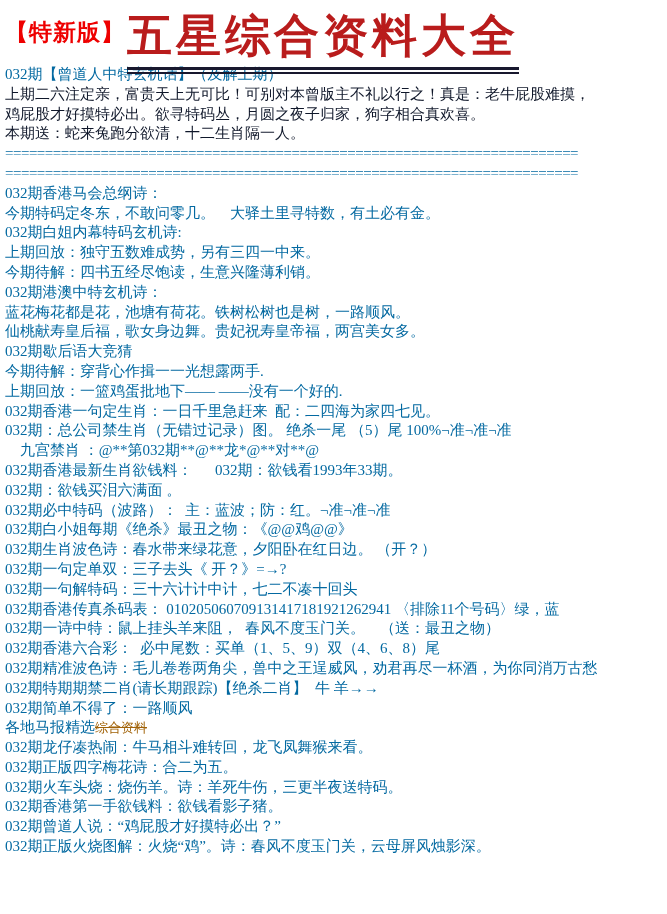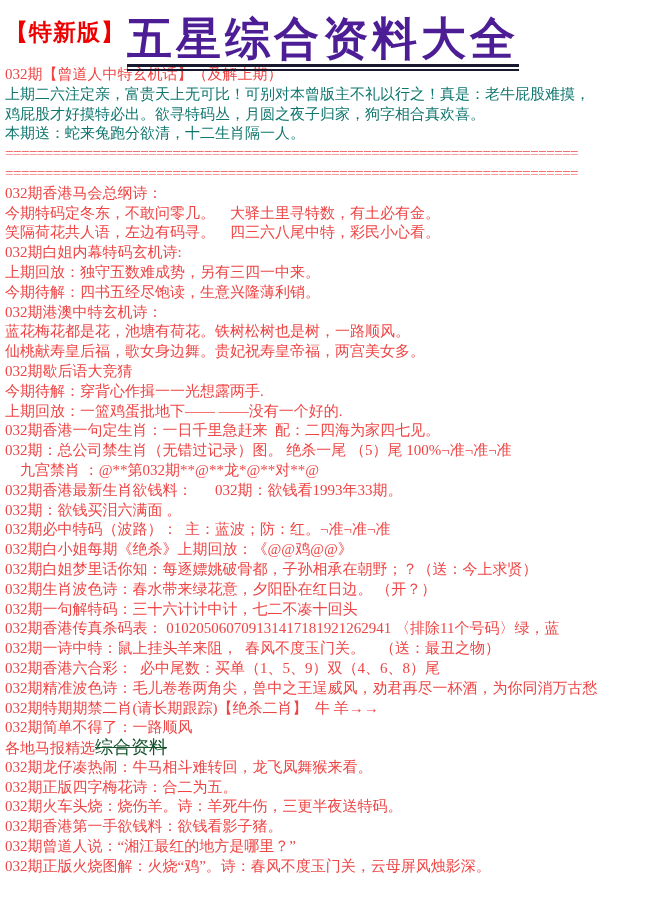--- a/index.html
+++ b/index.html
@@ -9,83 +9,82 @@
     color:#1f1f1f;
   }
   .page{padding:2px 0 0 5px;}
   .header{display:flex;align-items:center;height:60px;}
   .edition{
     color:#ee0000;font-weight:bold;font-size:23px;
     letter-spacing:1px;white-space:nowrap;flex:0 0 auto;
   }
   .title{
     display:inline-block;position:relative;
-    color:#4c1d95;font-weight:bold;font-size:45px;
+    color:#b91c1c;font-weight:bold;font-size:45px;
     letter-spacing:4px;white-space:nowrap;line-height:1;
-    padding-bottom:9px;margin-left:2px;margin-top:23px;
+    padding-bottom:15px;margin-left:2px;margin-top:23px;
   }
   .title::after{
     content:"";position:absolute;left:0;right:0;bottom:0;height:7px;
     border-top:3px solid #18182e;border-bottom:2px solid #18182e;
     box-sizing:border-box;
   }
   #lines{margin-top:3px;}
   .line{
     height:19.8px;line-height:19.8px;font-size:15px;
     white-space:pre;overflow:hidden;
   }
-  .black{color:#ef4444;margin-top:32px;}
-  .red{color:#0f766e;font-family:Liberation Serif, serif;}
+  .black{color:#0369a1;margin-top:32px;}
+  .red{color:#0f172a;font-family:Liberation Serif, serif;}
   .sep{letter-spacing:-0.5px;}
-  .teal{color:#14532d;font-size:18px;text-decoration:line-through;}
+  .teal{color:#a16207;font-size:13px;text-decoration:line-through;}
 </style>
 </head>
 <body>
 
 <div class="page">
   <div class="header">
     <span class="edition">【特新版】</span>
     <span class="title">五星综合资料大全</span>
   </div>
   <div id="lines">
       <div class="line"><span class="black">032期【曾道人中特玄机话】（及解上期）</span></div>
       <div class="line"><span class="red">上期二六注定亲，富贵天上无可比！可别对本曾版主不礼以行之！真是：老牛屁股难摸，</span></div>
       <div class="line"><span class="red">鸡屁股才好摸特必出。欲寻特码丛，月圆之夜子归家，狗字相合真欢喜。</span></div>
       <div class="line"><span class="red">本期送：蛇来兔跑分欲清，十二生肖隔一人。</span></div>
       <div class="line"><span class="black sep">========================================================================</span></div>
       <div class="line"><span class="black sep">========================================================================</span></div>
       <div class="line"><span class="black">032期香港马会总纲诗：</span></div>
       <div class="line"><span class="black">今期特码定冬东，不敢问零几。    大驿土里寻特数，有土必有金。</span></div>
-      <div class="line"><span class="black">笑隔荷花共人语，左边有码寻。    四三六八尾中特，彩民小心看。</span></div>
       <div class="line"><span class="black">032期白姐内幕特码玄机诗:</span></div>
       <div class="line"><span class="black">上期回放：独守五数难成势，另有三四一中来。</span></div>
       <div class="line"><span class="black">今期待解：四书五经尽饱读，生意兴隆薄利销。</span></div>
       <div class="line"><span class="black">032期港澳中特玄机诗：</span></div>
       <div class="line"><span class="black">蓝花梅花都是花，池塘有荷花。铁树松树也是树，一路顺风。</span></div>
       <div class="line"><span class="black">仙桃献寿皇后福，歌女身边舞。贵妃祝寿皇帝福，两宫美女多。</span></div>
       <div class="line"><span class="black">032期歇后语大竞猜</span></div>
       <div class="line"><span class="black">今期待解：穿背心作揖一一光想露两手.</span></div>
       <div class="line"><span class="black">上期回放：一篮鸡蛋批地下—— ——没有一个好的.</span></div>
       <div class="line"><span class="black">032期香港一句定生肖：一日千里急赶来  配：二四海为家四七见。</span></div>
       <div class="line"><span class="black">032期：总公司禁生肖（无错过记录）图。 绝杀一尾 （5）尾 100%¬准¬准¬准</span></div>
       <div class="line"><span class="black">    九宫禁肖 ：@**第032期**@**龙*@**对**@</span></div>
       <div class="line"><span class="black">032期香港最新生肖欲钱料：      032期：欲钱看1993年33期。</span></div>
       <div class="line"><span class="black">032期：欲钱买泪六满面 。</span></div>
       <div class="line"><span class="black">032期必中特码（波路）：  主：蓝波；防：红。¬准¬准¬准</span></div>
-      <div class="line"><span class="black">032期白小姐每期《绝杀》上期回放：《@@鸡@@》</span></div>
-      <div class="line"><span class="black">032期白姐梦里话你知：每逐嫖姚破骨都，子孙相承在朝野；？（送：今上求贤）</span></div>
+      <div class="line"><span class="black">032期白小姐每期《绝杀》最丑之物：《@@鸡@@》</span></div>
       <div class="line"><span class="black">032期生肖波色诗：春水带来绿花意，夕阳卧在红日边。 （开？）</span></div>
+      <div class="line"><span class="black">032期一句定单双：三子去头《 开？》=→?</span></div>
       <div class="line"><span class="black">032期一句解特码：三十六计计中计，七二不凑十回头</span></div>
       <div class="line"><span class="black">032期香港传真杀码表： 010205060709131417181921262941 〈排除11个号码〉绿，蓝</span></div>
       <div class="line"><span class="black">032期一诗中特：鼠上挂头羊来阻，  春风不度玉门关。    （送：最丑之物）</span></div>
       <div class="line"><span class="black">032期香港六合彩：  必中尾数：买单（1、5、9）双（4、6、8）尾</span></div>
       <div class="line"><span class="black">032期精准波色诗：毛儿卷卷两角尖，兽中之王逞威风，劝君再尽一杯酒，为你同消万古愁</span></div>
       <div class="line"><span class="black">032期特期期禁二肖(请长期跟踪)【绝杀二肖】  牛 羊→→</span></div>
       <div class="line"><span class="black">032期简单不得了：一路顺风</span></div>
       <div class="line"><span class="black">各地马报精选</span><span class="teal">综合资料</span></div>
       <div class="line"><span class="black">032期龙仔凑热闹：牛马相斗难转回，龙飞凤舞猴来看。</span></div>
       <div class="line"><span class="black">032期正版四字梅花诗：合二为五。</span></div>
       <div class="line"><span class="black">032期火车头烧：烧伤羊。诗：羊死牛伤，三更半夜送特码。</span></div>
       <div class="line"><span class="black">032期香港第一手欲钱料：欲钱看影子猪。</span></div>
-      <div class="line"><span class="black">032期曾道人说：“湘江最红的地方是哪里？”</span></div>
+      <div class="line"><span class="black">032期曾道人说：“鸡屁股才好摸特必出？”</span></div>
       <div class="line"><span class="black">032期正版火烧图解：火烧“鸡”。诗：春风不度玉门关，云母屏风烛影深。</span></div>
     </div>
 </div>
 
 </body></html>

